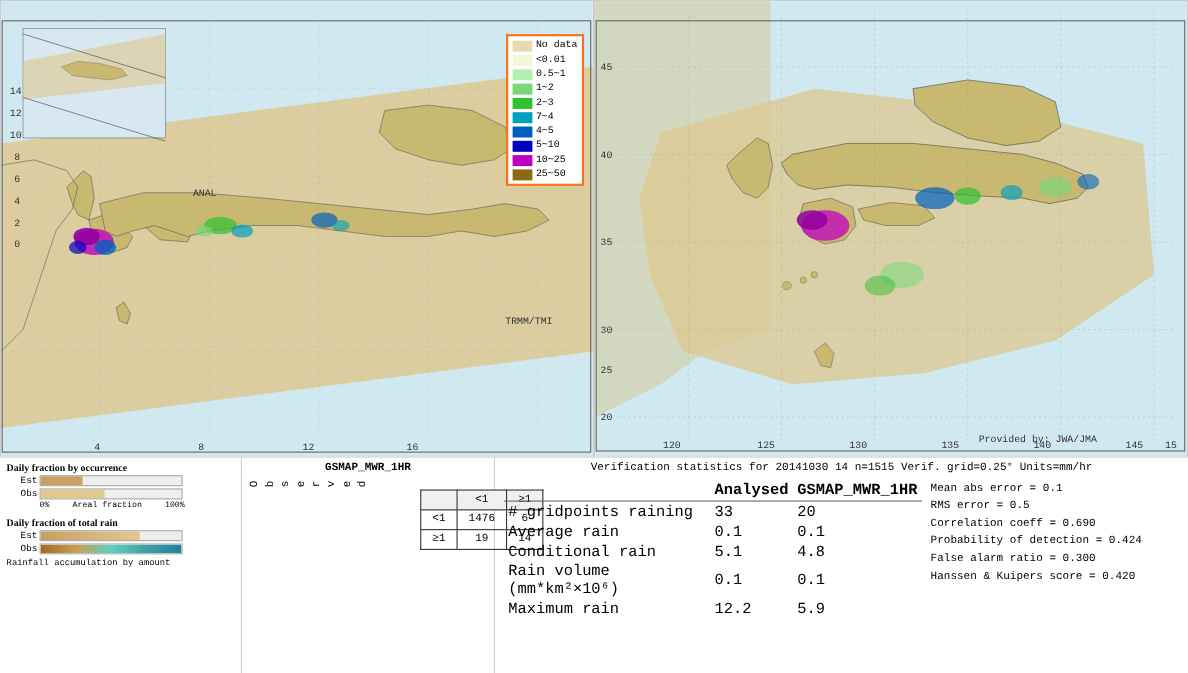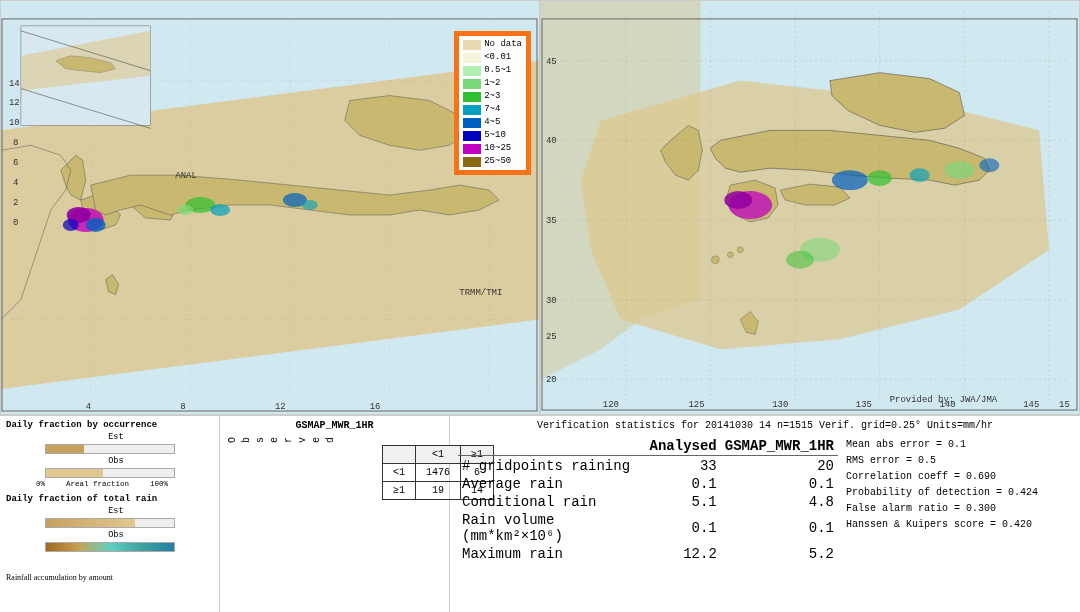--- a/index.html
+++ b/index.html
@@ -43,21 +43,21 @@
       top: 2px;
       width: 100%;
     }
 
     
     .legend {
       position: absolute;
       right: 8px;
       top: 30px;
       background: #fff;
-      border: 5px solid #f97316;
+      border: 2px solid #f97316;
       padding: 2px 4px;
       font-size: 9px;
     }
     .legend-item {
       display: flex;
       align-items: center;
       gap: 3px;
       font-size: 9px;
       line-height: 13px;
     }
@@ -82,29 +82,27 @@
       min-width: 220px;
       padding: 4px 6px;
       border-right: 1px solid #ccc;
       font-size: 9px;
     }
 
     .chart-section-title {
       font-size: 9px;
       font-weight: bold;
       margin-bottom: 2px;
-      font-family: Liberation Mono, monospace;
+      font-family: Liberation Serif, serif;
     }
 
     .bar-row {
       display: flex;
-      align-items: center;
       margin-bottom: 2px;
       gap: 2px;
-      flex-direction: column;
     }
     .bar-label {
       width: 28px;
       font-size: 8.5px;
       text-align: right;
     }
     .bar-track {
       width: 130px;
       height: 10px;
       background: #eee;
@@ -181,21 +179,20 @@
     .verif-table th, .verif-table td {
       padding: 1px 4px;
       font-size: 14px;
       font-family: 'Courier New', monospace;
     }
     .verif-table th {
       text-align: left;
       border-bottom: 1px solid #666;
     }
     .verif-table td {
-      text-align: right;
     }
     .verif-table .label-col {
       text-align: left;
     }
     .divider-row td {
       border-top: 1px solid #666;
       padding-top: 2px;
     }
 
     .bottom-stats-container {
@@ -478,21 +475,21 @@
           </div>
         </div>
 
         <div class="bar-row">
           <span class="bar-label">Obs</span>
           <div class="rain-bar-track">
             <div style="width:100%;height:100%;background:linear-gradient(to right,#a06820 0%,#c8a050 25%,#60d0c0 50%,#40a0a0 75%,#2080a0 100%);"></div>
           </div>
         </div>
 
-        <div style="font-size:8px;margin-top:21px;font-family:Liberation Serif, serif;">Rainfall accumulation by amount</div>
+        <div style="font-size:8px;margin-top:4px;font-family:Liberation Mono, monospace;">Rainfall accumulation by amount</div>
       </div>
     </div>
 
     <div class="bottom-mid">
       <div class="table-title">GSMAP_MWR_1HR</div>
 
       <div style="display:flex; flex-direction:row; align-items:flex-start; margin-top:4px;">
         <div style="writing-mode:vertical-rl;transform:rotate(180deg);font-size:10px;font-family:'Courier New',monospace;text-align:center;margin-right:4px;letter-spacing:2px;line-height:14px;">O<br>b<br>s<br>e<br>r<br>v<br>e<br>d</div>
 
         <div>
@@ -552,21 +549,21 @@
       <td>4.8</td>
     </tr>
                 <tr>
       <td class="label-col">Rain volume (mm*km²×10⁶)</td>
       <td>0.1</td>
       <td>0.1</td>
     </tr>
                 <tr>
       <td class="label-col">Maximum rain</td>
       <td>12.2</td>
-      <td>5.2</td>
+      <td>5.9</td>
     </tr>
               </tbody>
           </table>
         </div>
 
         <div class="verif-right" id="stats-right">
         <div style="font-family: &quot;Courier New&quot;, monospace; font-size: 10px; line-height: 16px;">Mean abs error = 0.1</div>
             <div style="font-family: &quot;Courier New&quot;, monospace; font-size: 10px; line-height: 16px;">RMS error = 0.5</div>
             <div style="font-family: &quot;Courier New&quot;, monospace; font-size: 10px; line-height: 16px;">Correlation coeff = 0.690</div>
             <div style="font-family: &quot;Courier New&quot;, monospace; font-size: 10px; line-height: 16px;">Probability of detection = 0.424</div>

